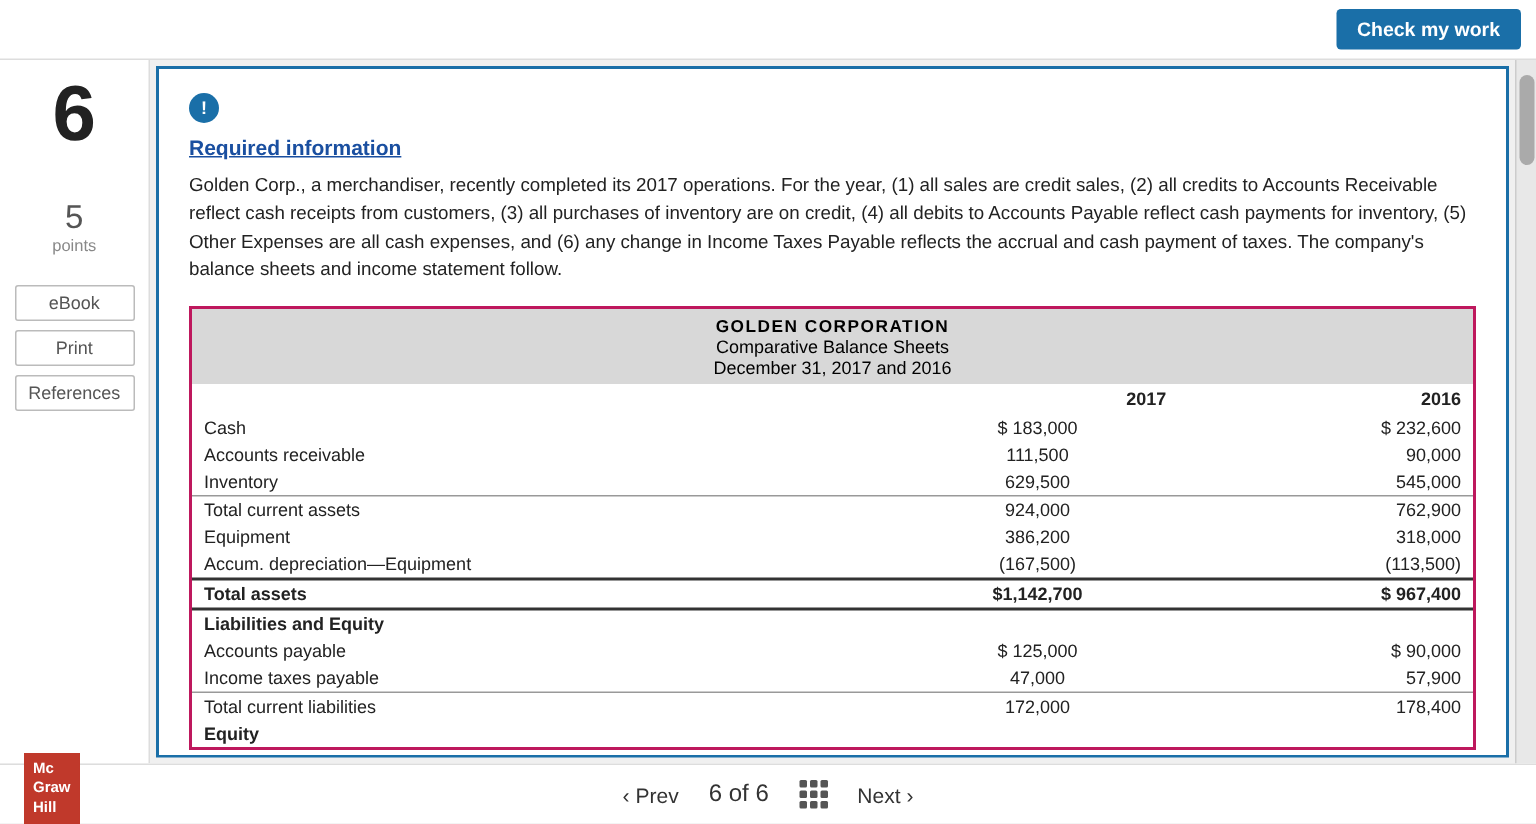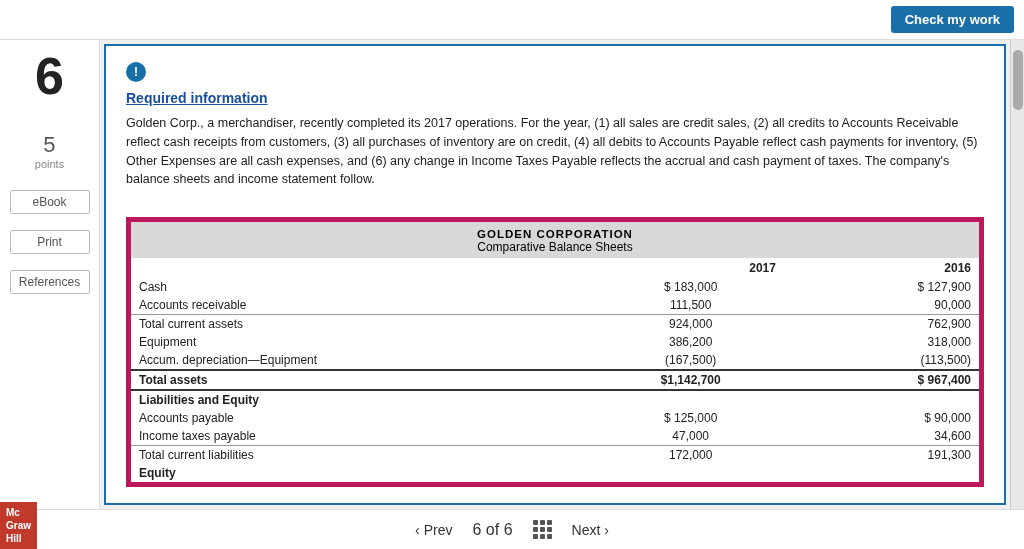--- a/index.html
+++ b/index.html
@@ -61,21 +61,21 @@
 
     .points-label {
       font-size: 11px;
       color: #888;
     }
 
     .sidebar-buttons {
       margin-top: 20px;
       display: flex;
       flex-direction: column;
-      gap: 16px;
+      gap: 6px;
       width: 80px;
     }
 
     .sidebar-btn {
       background: #fff;
       border: 1px solid #bbb;
       color: #555;
       padding: 4px 8px;
       font-size: 12px;
       cursor: pointer;
@@ -112,25 +112,25 @@
       font-weight: bold;
       font-size: 14px;
       margin-bottom: 8px;
       text-decoration: underline;
     }
 
     .description-text {
       font-size: 12.5px;
       line-height: 1.5;
       color: #222;
-      margin-bottom: 28px;
+      margin-bottom: 15px;
     }
 
     .table-container {
-      border: 5px solid #be185d;
+      border: 2px solid #be185d;
       background: #a21caf;
     }
 
     .table-header {
       background: #d8d8d8;
       text-align: center;
       padding: 6px 4px 4px;
       font-size: 12px;
     }
 
@@ -245,21 +245,21 @@
     .grid-dot {
       width: 5px;
       height: 5px;
       background: #555;
       border-radius: 1px;
     }
 
     .mc-grawhill {
       position: fixed;
       bottom: 0;
-      left: 0;
+      left: 16px;
       background: #c0392b;
       color: white;
       font-size: 10px;
       font-weight: bold;
       padding: 4px 6px;
       line-height: 1.3;
     }
   </style>
 </head>
 <body>
@@ -290,44 +290,50 @@
     </div>
 
     <div class="required-info-title">Required information</div>
 
     <p class="description-text">Golden Corp., a merchandiser, recently completed its 2017 operations. For the year, (1) all sales are credit sales, (2) all credits to Accounts Receivable reflect cash receipts from customers, (3) all purchases of inventory are on credit, (4) all debits to Accounts Payable reflect cash payments for inventory, (5) Other Expenses are all cash expenses, and (6) any change in Income Taxes Payable reflects the accrual and cash payment of taxes. The company's balance sheets and income statement follow.</p>
 
     <div class="table-container">
       <div class="table-header">
         <div class="company-name">GOLDEN CORPORATION</div>
         <div>Comparative Balance Sheets</div>
+        <div>December 31, 2017 and 2016</div>
       </div>
 
       <table class="fin-table">
         <colgroup>
           <col class="col-label">
           <col class="col-2017">
           <col class="col-2016">
         </colgroup>
         <tbody>
             <tr class="col-headers">
           <td></td>
           <td>2017</td>
           <td>2016</td>
         </tr>
 
         <tr>
           <td>Cash</td>
           <td class="col-2017">$  183,000</td>
-          <td class="col-2016">$ 127,900</td>
+          <td class="col-2016">$ 232,600</td>
         </tr>
         <tr>
           <td>Accounts receivable</td>
           <td class="col-2017">111,500</td>
           <td class="col-2016">90,000</td>
+        </tr>
+        <tr>
+          <td>Inventory</td>
+          <td class="col-2017">629,500</td>
+          <td class="col-2016">545,000</td>
         </tr>
         <tr class="total-row">
           <td>Total current assets</td>
           <td class="col-2017">924,000</td>
           <td class="col-2016">762,900</td>
         </tr>
         <tr>
           <td>Equipment</td>
           <td class="col-2017">386,200</td>
           <td class="col-2016">318,000</td>
@@ -349,26 +355,26 @@
           <td></td>
         </tr>
         <tr>
           <td>Accounts payable</td>
           <td class="col-2017">$  125,000</td>
           <td class="col-2016">$   90,000</td>
         </tr>
         <tr>
           <td>Income taxes payable</td>
           <td class="col-2017">47,000</td>
-          <td class="col-2016">34,600</td>
+          <td class="col-2016">57,900</td>
         </tr>
         <tr class="total-row">
           <td>Total current liabilities</td>
           <td class="col-2017">172,000</td>
-          <td class="col-2016">191,300</td>
+          <td class="col-2016">178,400</td>
         </tr>
 
         <tr class="section-bold">
           <td><strong>Equity</strong></td>
           <td></td>
           <td></td>
         </tr>
 
       </tbody>
         </table>

